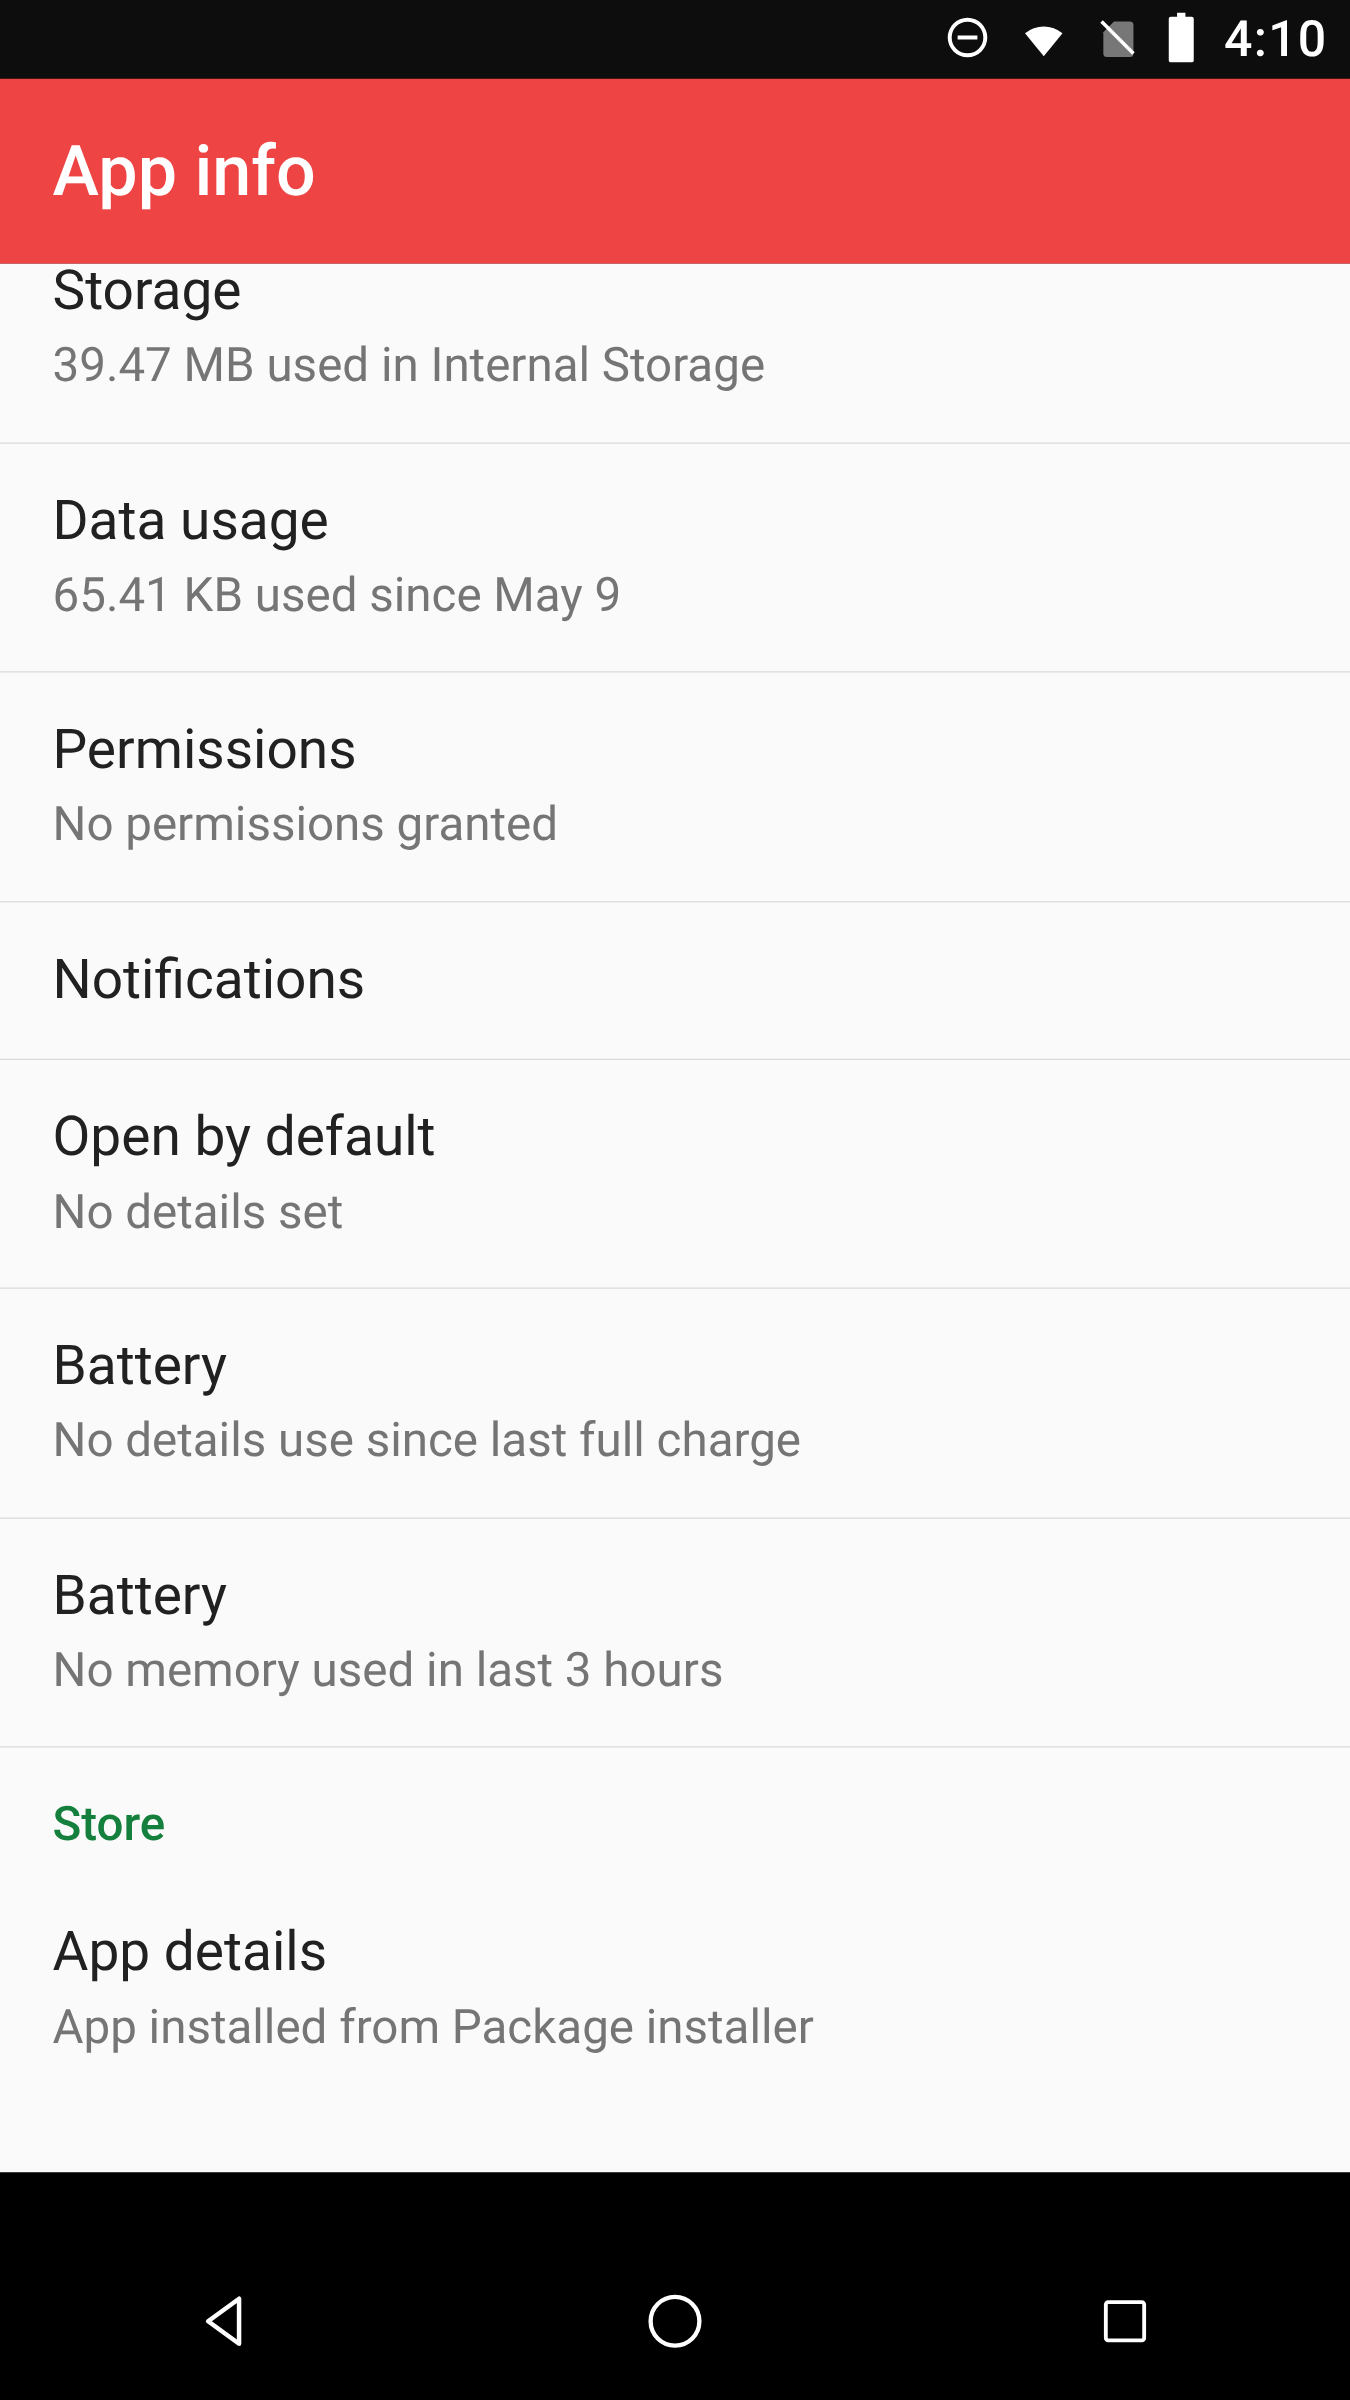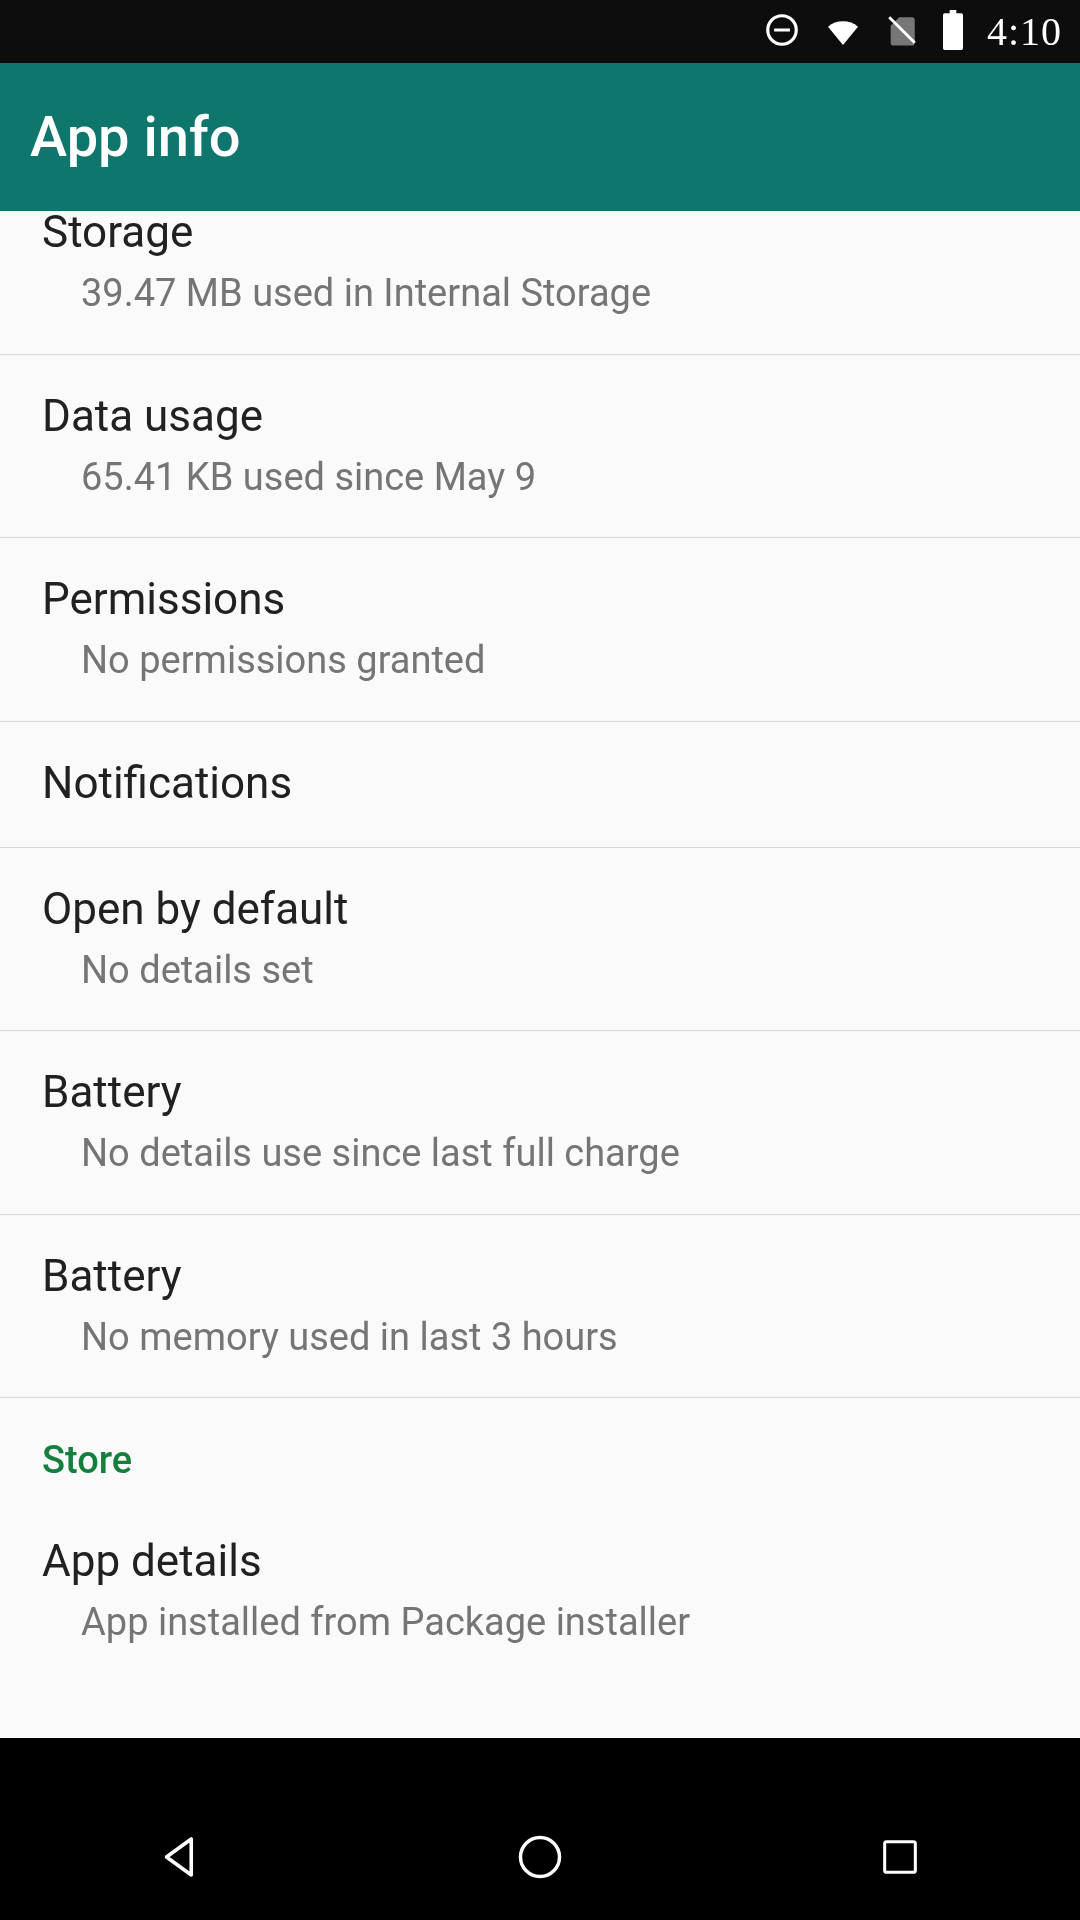--- a/index.html
+++ b/index.html
@@ -2,36 +2,36 @@
 <html><head>
 <meta charset="utf-8">
 <style>
   * { margin: 0; padding: 0; box-sizing: border-box; -webkit-font-smoothing: antialiased; }
   html, body { width: 1080px; height: 1920px; overflow: hidden; }
   body { font-family: Roboto, "Helvetica Neue", Arial, sans-serif; background: #000; }
 
   
   .device        { width: 1080px; height: 1920px; display: flex; flex-direction: column; }
   .status-bar    { height: 63px; background: #0d0d0d; display: flex; align-items: center;
-                   justify-content: flex-end; padding: 0 18px; gap: 22px; color: #fff; font-family: Liberation Serif, serif; }
+                   justify-content: flex-end; padding: 0 18px; gap: 22px; color: #fff; }
   .status-bar svg{ fill: #fff; }
   .status-time   { font-size: 40px; font-weight: 500; letter-spacing: 1px; }
 
-  .app-bar       { height: 148px; background: #0f766e; display: flex; align-items: center;
-                   padding-left: 30px; }
+  .app-bar       { height: 148px; background: #ef4444; display: flex; align-items: center;
+                   padding-left: 42px; }
   .app-bar-title { color: #fff; font-size: 56px; font-weight: 500; }
 
   
   .content       { flex: 1 1 auto; background: #fafafa; overflow: hidden; }
   .list          { display: flex; flex-direction: column; }
 
   .item          { padding: 34px 32px 36px 42px; border-bottom: 1px solid #d9d9d9; }
   .item:last-child { border-bottom: none; }
   .item .primary   { font-size: 44px; color: #212121; line-height: 1.25; }
-  .item .secondary { font-size: 38px; color: #757575; margin-top: 10px; line-height: 1.25; margin-left: 39px; }
+  .item .secondary { font-size: 38px; color: #757575; margin-top: 10px; line-height: 1.25; }
 
   
   .item.partial  { padding-top: 0; }
   .item.partial .primary { margin-top: -6px; }
 
   .section-header { padding: 40px 42px 18px 42px; }
   .section-header .label { font-size: 38px; font-weight: 500; color: #15803d; }
 
   
   .nav-bar       { height: 126px; background: #000; display: flex; align-items: center;

